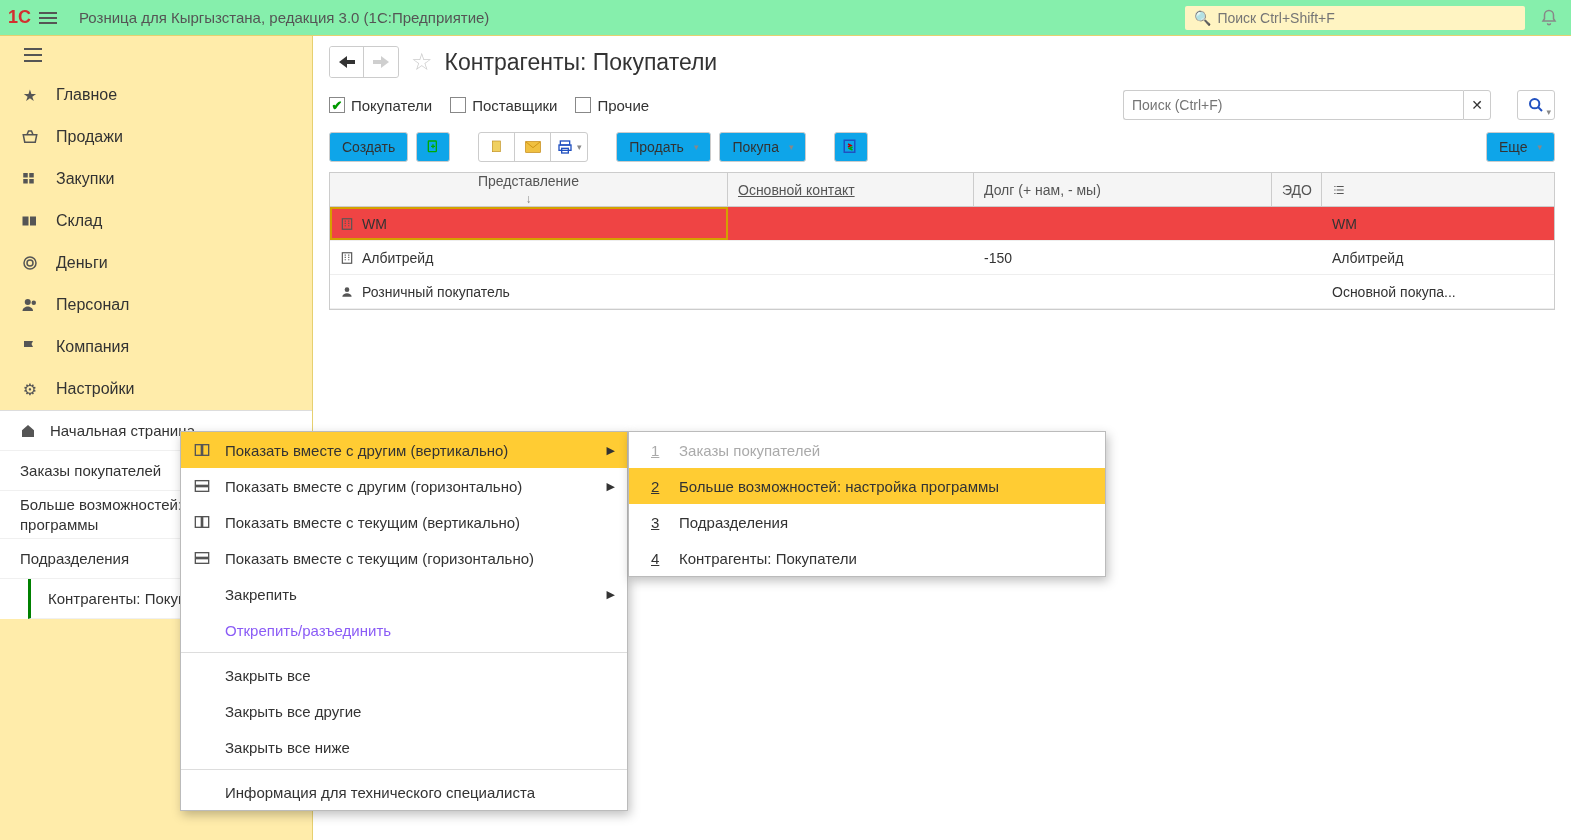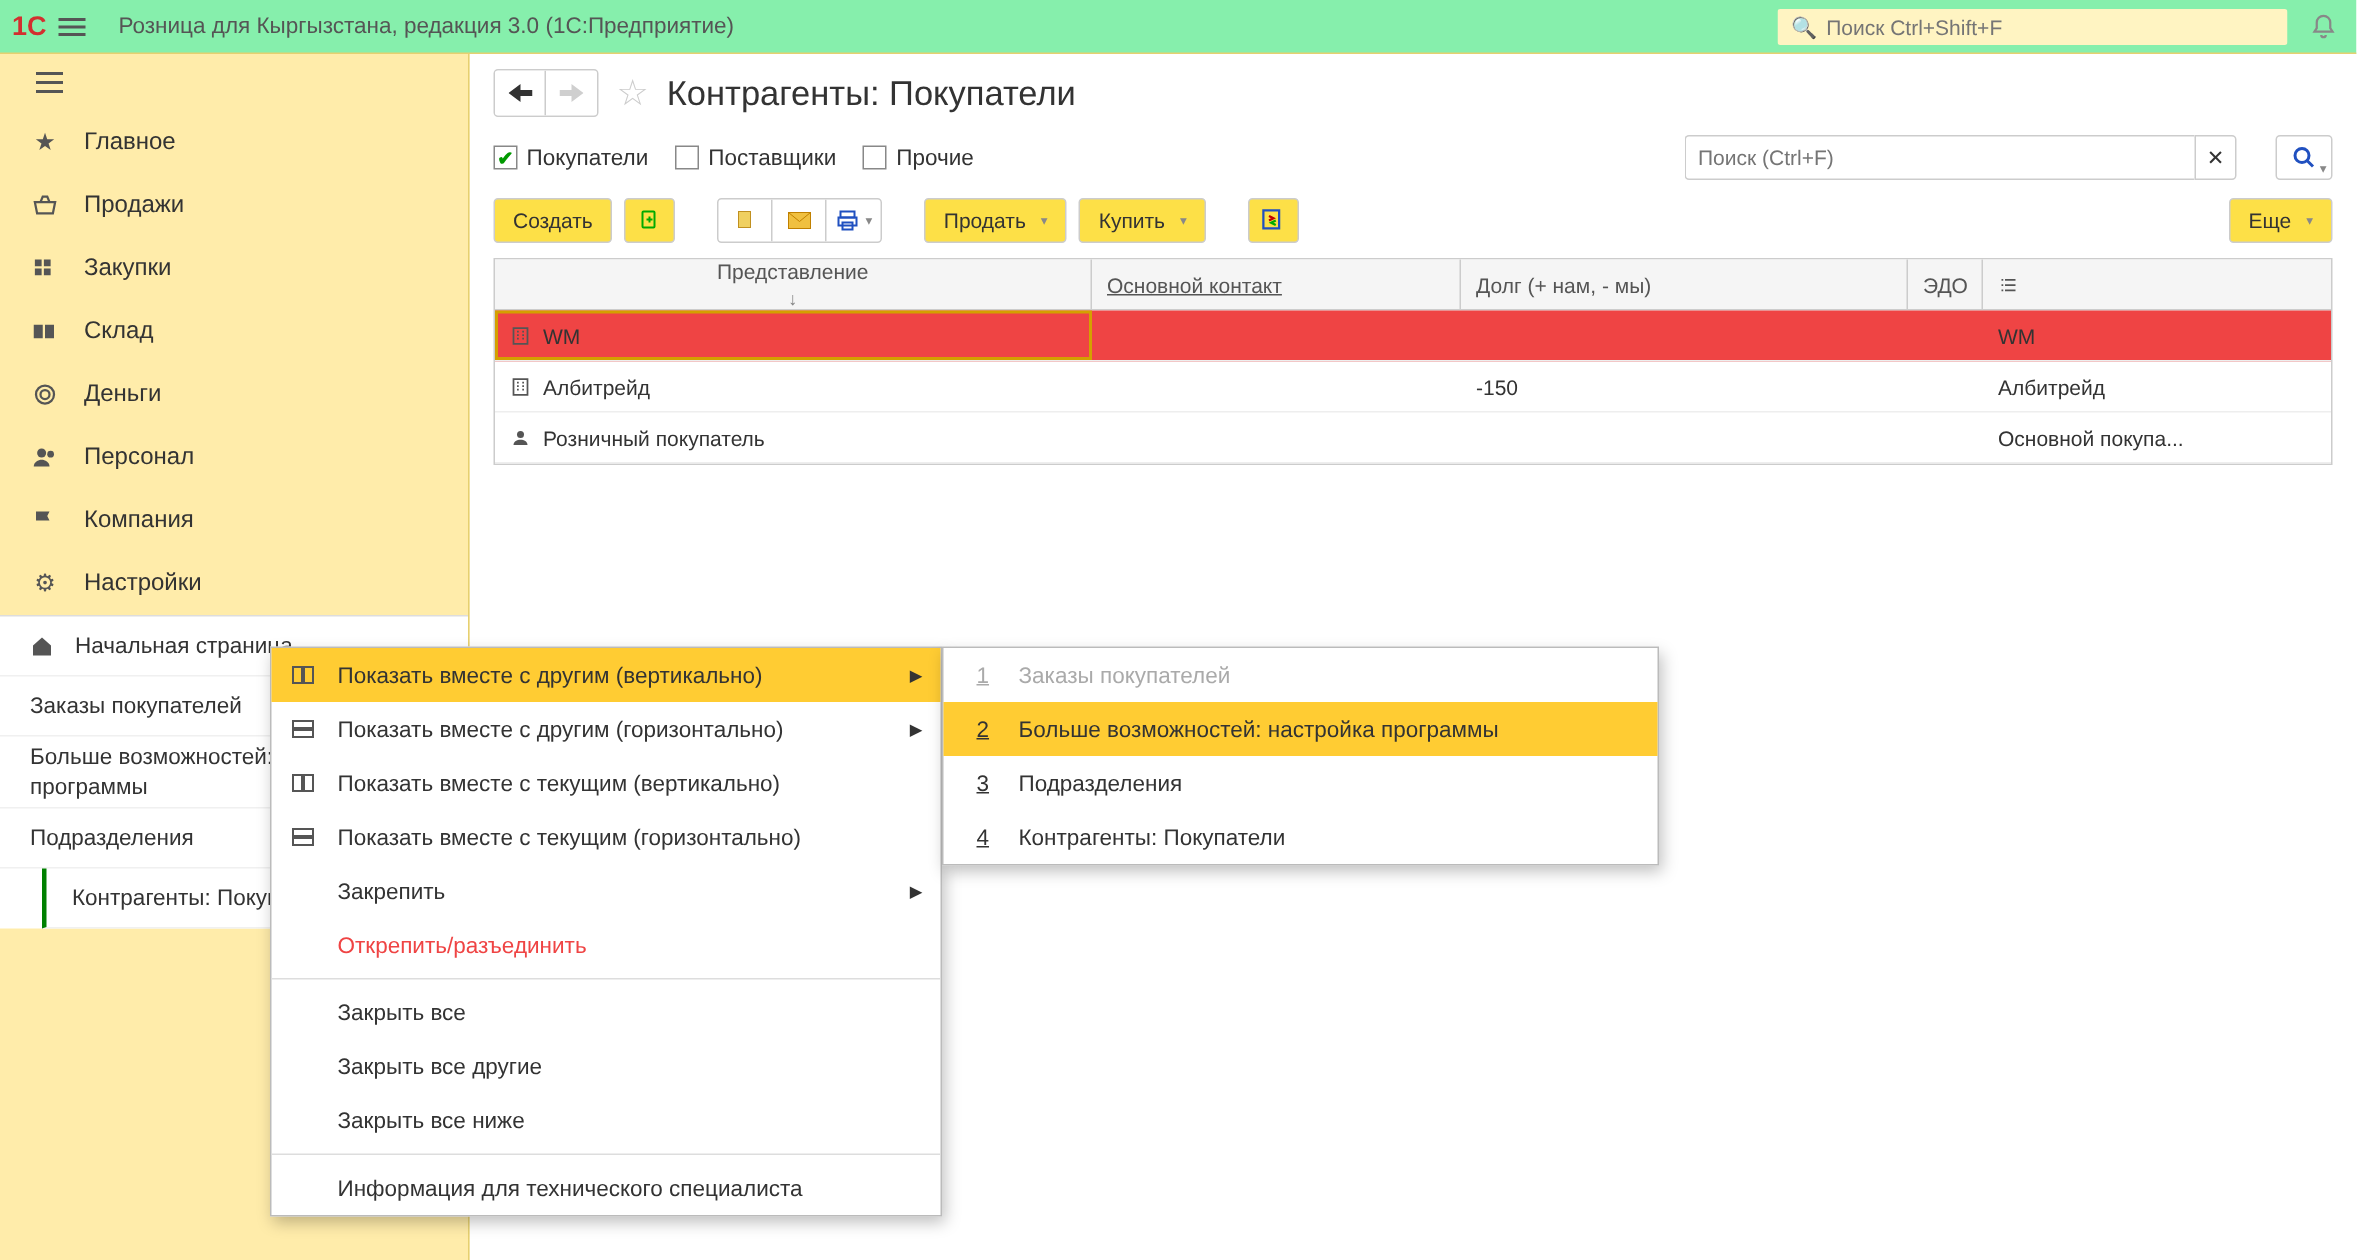--- a/index.html
+++ b/index.html
@@ -44,21 +44,21 @@
   .chk{display:flex;align-items:center;gap:6px;font-size:15px;}
   .chk-box{width:16px;height:16px;border:1px solid #888;display:flex;align-items:center;justify-content:center;font-size:13px;color:#009900;font-weight:bold;}
   .filter-spacer{flex:1;}
   .search-field{display:flex;align-items:center;}
   .search-field input{width:340px;height:30px;border:1px solid #ccc;border-right:none;padding:0 8px;font-size:14px;border-radius:3px 0 0 3px;outline:none;}
   .clear-btn{width:28px;height:30px;border:1px solid #ccc;background:#fff;display:flex;align-items:center;justify-content:center;cursor:pointer;border-radius:0 3px 3px 0;}
   .search-big-btn{width:38px;height:30px;border:1px solid #ccc;background:#fff;display:flex;align-items:center;justify-content:center;cursor:pointer;border-radius:3px;margin-left:8px;color:#2050c0;position:relative;}
   .search-big-btn::after{content:"▾";font-size:9px;color:#888;position:absolute;right:3px;bottom:2px;}
 
   .toolbar{display:flex;align-items:center;gap:8px;margin-bottom:10px;}
-  .btn{height:30px;border:1px solid #ccc;background:#fde047;border-radius:3px;display:flex;align-items:center;padding:0 12px;font-size:14px;cursor:pointer;gap:6px;}
+  .btn{height:30px;border:1px solid #ccc;background:#0ea5e9;border-radius:3px;display:flex;align-items:center;padding:0 12px;font-size:14px;cursor:pointer;gap:6px;}
   .btn.icon-only{padding:0;width:34px;justify-content:center;}
   .btn-grp{display:flex;border:1px solid #ccc;border-radius:3px;overflow:hidden;}
   .btn-grp .grp-i{width:36px;height:28px;display:flex;align-items:center;justify-content:center;border-right:1px solid #ccc;cursor:pointer;position:relative;}
   .btn-grp .grp-i:last-child{border-right:none;}
   .drop::after{content:"▾";font-size:9px;color:#888;margin-left:4px;}
   .tb-spacer{flex:1;}
   
   .grid{border:1px solid #ccc;}
   .grid-head{display:flex;background:#f5f5f5;border-bottom:1px solid #ccc;height:34px;align-items:stretch;}
   .gh{border-right:1px solid #ccc;display:flex;align-items:center;padding:0 10px;font-size:14px;color:#555;}
@@ -80,21 +80,21 @@
   .gc.c4{width:50px;}
   .gc.c5{flex:1;}
   .row-icon{color:#555;}
 
   
   .ctx{position:absolute;left:180px;top:431px;width:448px;background:#fff;border:1px solid #bbb;box-shadow:2px 4px 10px rgba(0,0,0,0.25);font-size:15px;z-index:10;}
   .ctx-item{height:36px;display:flex;align-items:center;padding:0 16px 0 12px;gap:14px;cursor:pointer;position:relative;}
   .ctx-item.sel{background:#ffcc33;}
   .ctx-item .ctx-icon{width:18px;display:flex;justify-content:center;color:#555;}
   .ctx-item .ctx-arrow{position:absolute;right:12px;color:#333;font-size:11px;}
-  .ctx-item.disabled{color:#ef4444;cursor:default;}
+  .ctx-item.disabled{color:#8b5cf6;cursor:default;}
   .ctx-sep{height:1px;background:#ddd;margin:4px 0;}
 
   .submenu{position:absolute;left:628px;top:431px;width:478px;background:#fff;border:1px solid #bbb;box-shadow:2px 4px 10px rgba(0,0,0,0.25);font-size:15px;z-index:11;}
   .submenu .sm-item{height:36px;display:flex;align-items:center;padding:0 16px 0 50px;cursor:pointer;position:relative;}
   .submenu .sm-item .num{position:absolute;left:22px;text-decoration:underline;}
   .submenu .sm-item.sel{background:#ffcc33;}
   .submenu .sm-item.disabled{color:#aaa;cursor:default;}
 
   svg{display:block;}
 </style>
@@ -294,21 +294,21 @@
               <rect x="3" y="9" width="18" height="8"></rect>
               <rect x="7" y="14" width="10" height="7"></rect>
             </svg>
         </div>
       </div>
       <div style="width:12px;"></div>
       <div class="btn drop">
           <span>Продать</span>
         </div>
       <div class="btn drop">
-          <span>Купить</span>
+          <span>Покупа</span>
         </div>
       <div style="width:12px;"></div>
       <div class="btn icon-only">
         <svg width="18" height="18" viewBox="0 0 24 24" fill="none" stroke="#2050c0" stroke-width="2">
             <rect x="3" y="3" width="14" height="16"></rect>
             <path d="M8 8l4 2-4 2" stroke="#c00000"></path>
             <path d="M14 12l-4 2 4 2" stroke="#0a0"></path>
           </svg>
       </div>
       <div class="tb-spacer"></div>

